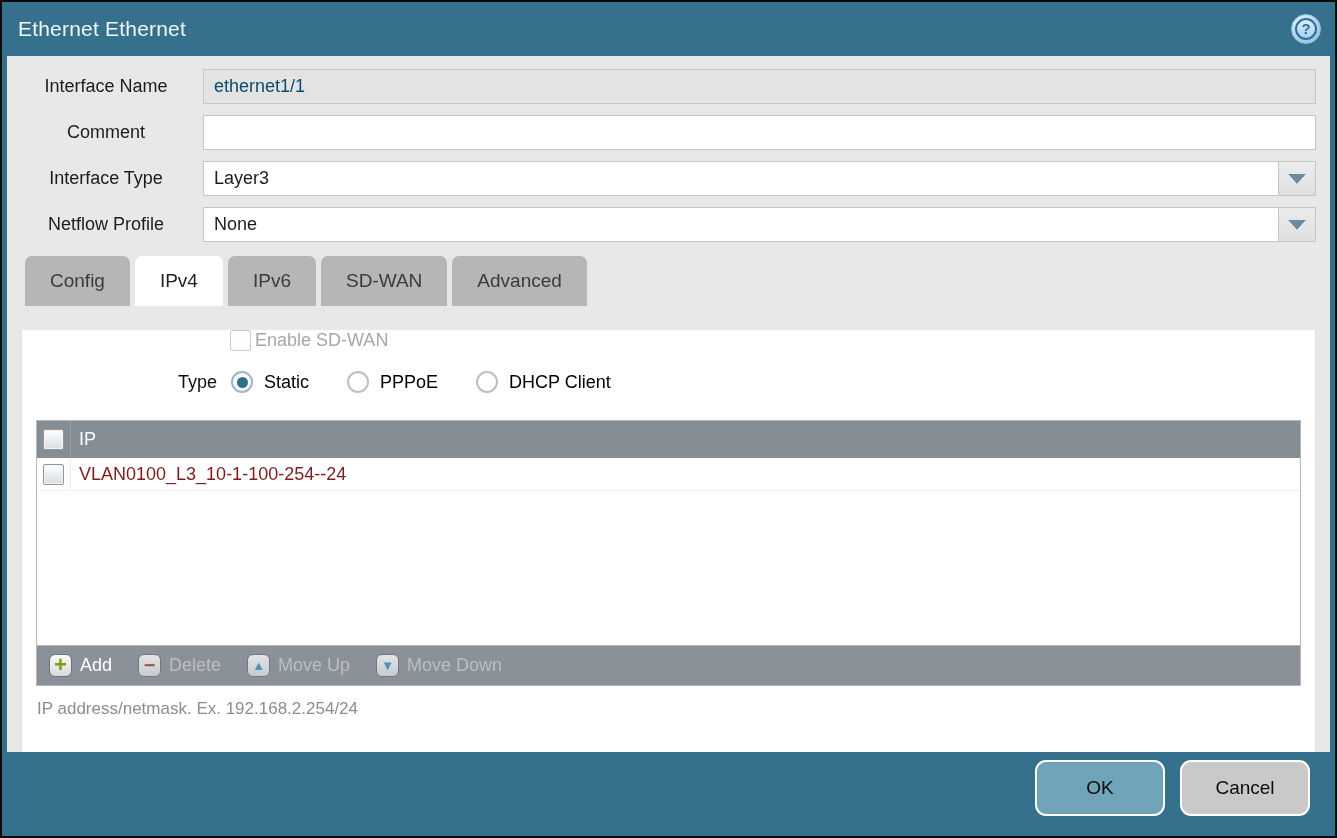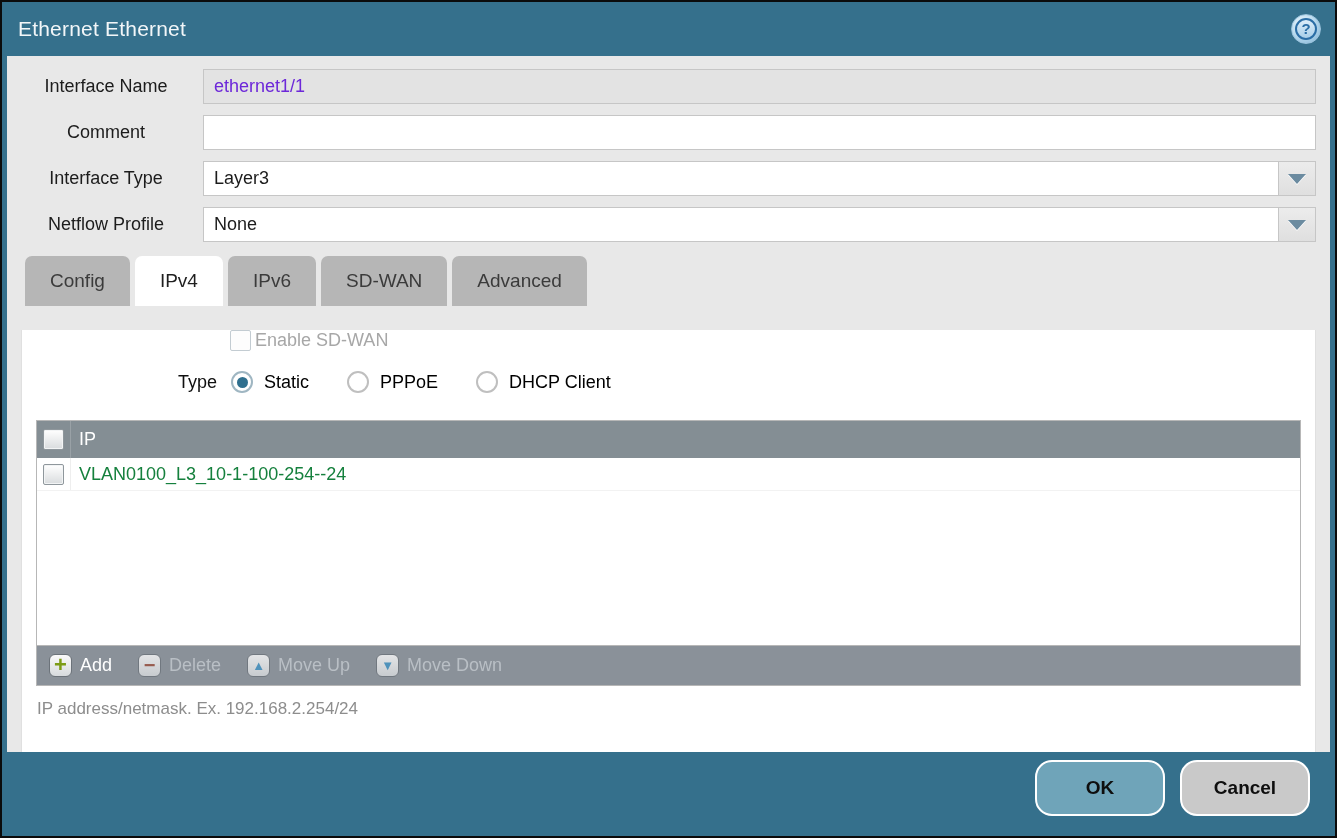--- a/index.html
+++ b/index.html
@@ -56,21 +56,21 @@
   .field {
     flex: 1 1 auto; height: 35px;
     border: 1px solid #c6c6c6;
     background: #fff;
     font-size: 18px; color: #1c1c1c;
     padding: 0 10px;
     font-family: "Liberation Sans", "DejaVu Sans", sans-serif;
     display: flex; align-items: center;
   }
   input.field { display: block; line-height: 33px; width: 100%; }
-  .field.disabled { background: #e3e3e3; color: #6d28d9; }
+  .field.disabled { background: #e3e3e3; color: #0c4a6e; }
   .dd-wrap { flex: 1 1 auto; display: flex; }
   .dd-value { flex: 1 1 auto; border-right: none; }
   .dd-btn {
     flex: 0 0 38px; height: 35px;
     border: 1px solid #c6c6c6;
     background: linear-gradient(180deg,#ececec 0%, #dfdfdf 100%);
     display: flex; align-items: center; justify-content: center;
     cursor: pointer;
   }
   .dd-arrow {
@@ -136,21 +136,21 @@
     color: #ffffff; font-size: 18px;
   }
   .cb-cell {
     flex: 0 0 34px; display: flex; align-items: center; justify-content: center;
     align-self: stretch;
   }
   .ip-head .cb-cell { border-right: 1px solid #99a1a6; }
   .ip-body { height: 187px; background: #fff; overflow: hidden; }
   .ip-row {
     height: 33px; display: flex; align-items: center;
-    font-size: 18px; color: #15803d;
+    font-size: 18px; color: #7f1d1d;
     border-bottom: 1px solid #f2f2f2;
   }
   .ip-row .cb-cell { border-right: 1px solid #eeeeee; }
   .ip-row .ip-text { padding-left: 8px; }
   .ip-head .col-label { padding-left: 8px; }
 
   
   .toolbar {
     height: 40px; background: #8a9199;
     border: 1px solid #b7b7b7; border-top: none;
@@ -177,26 +177,25 @@
   .hint { padding: 13px 12px 0 15px; font-size: 17px; color: #8d8d8d; }
 
   
   .footer {
     flex: 0 0 84px;
     display: flex; align-items: center; justify-content: flex-end;
     gap: 15px; padding: 0 25px 12px 25px;
   }
   .btn {
     width: 130px; height: 56px;
-    border-radius: 17px; border: 2px solid #ffffff;
+    border-radius: 11px; border: 2px solid #ffffff;
     font-size: 19px; color: #0e0e0e;
     display: flex; align-items: center; justify-content: center;
     cursor: pointer;
     font-family: "Liberation Sans", "DejaVu Sans", sans-serif;
-    font-weight: bold;
   }
   .btn-ok { background: #6fa4b9; }
   .btn-cancel { background: #c9c9c9; }
 </style>
 </head>
 <body>
 
 <div class="dialog">
 
   <div class="titlebar">

